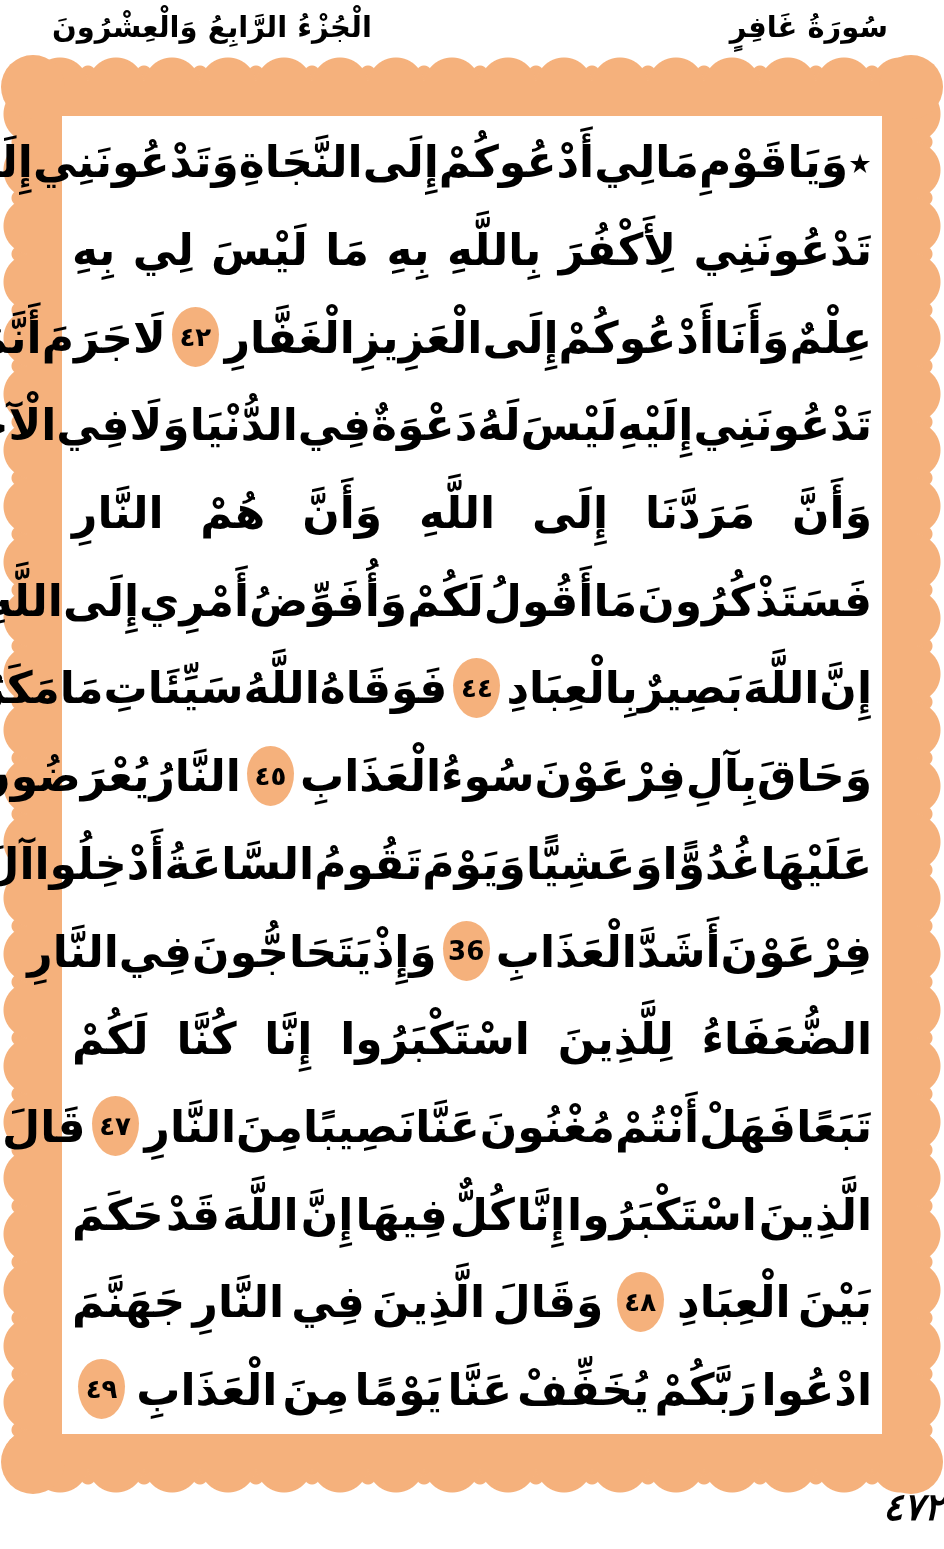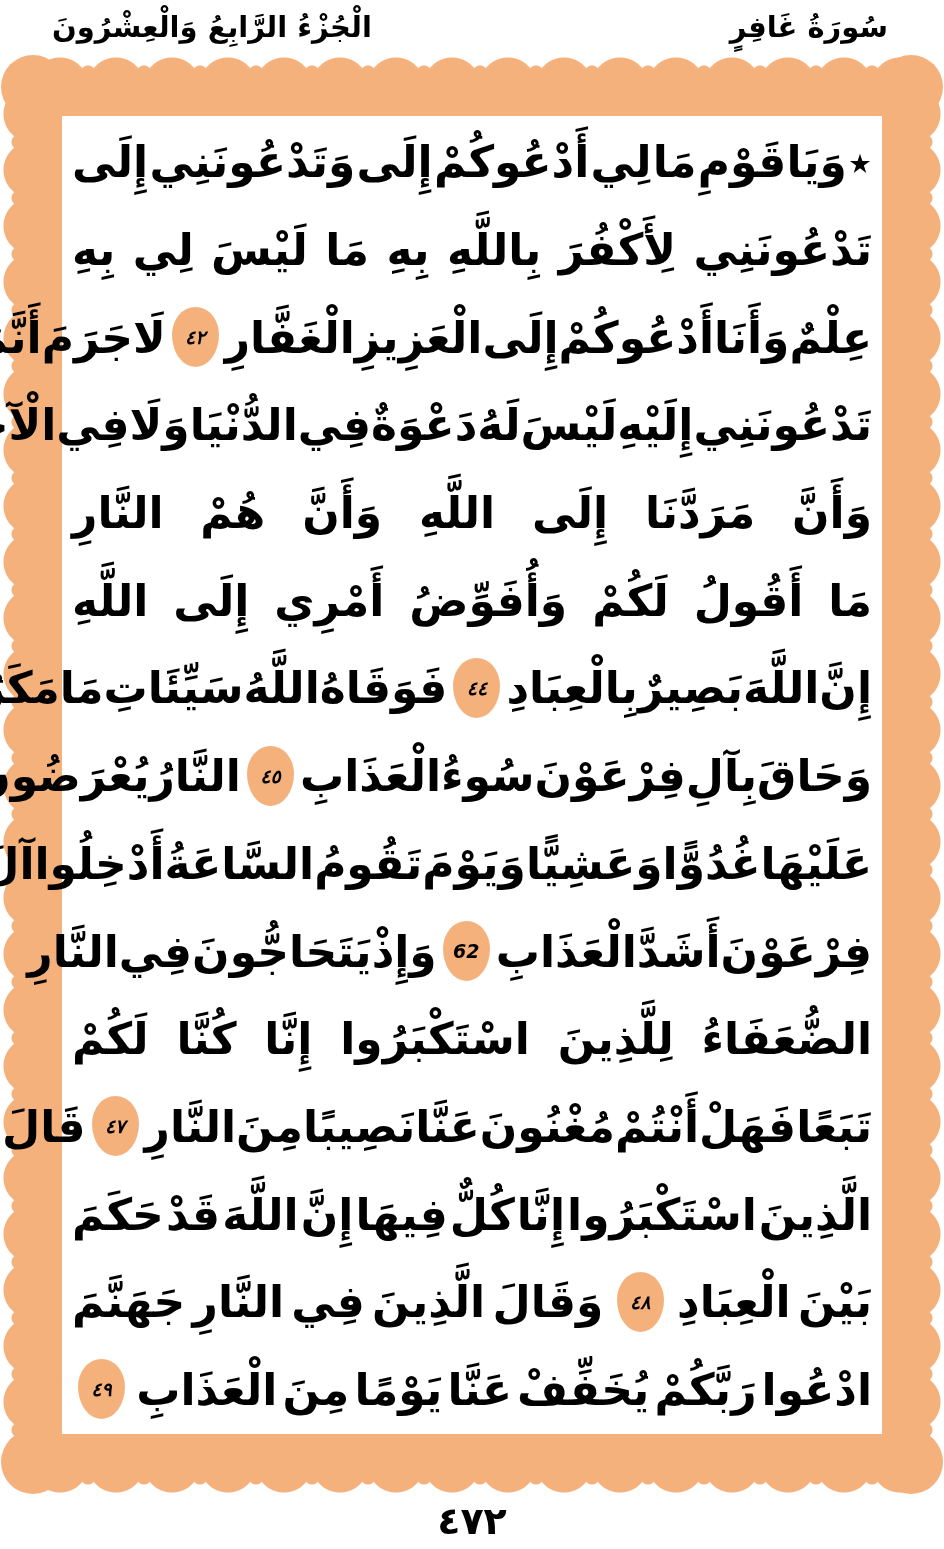--- a/index.html
+++ b/index.html
@@ -66,27 +66,27 @@
   .line {
     display:flex; direction:rtl; justify-content:space-between; align-items:center;
     height:87.7px; font-size:44px; font-weight:bold; white-space:nowrap;
   }
   .word { display:inline-block; }
   .vmark {
     flex:0 0 auto; width:47px; height:60px; margin:0 6px;
     background:var(--accent);
     border-radius:50% 50% 50% 50% / 46% 46% 54% 54%;
     display:flex; align-items:center; justify-content:center;
-    font-size:19px; font-weight:bold; color:var(--ink);font-style:italic;
+    font-size:26px; font-weight:bold; color:var(--ink);
   }
 
   
   .page-number {
-    position:absolute; left:0; right:0; bottom:2px; height:52px;
-    text-align:center; font-size:38px; font-weight:bold; line-height:52px;
+    position:absolute; left:0; right:0; bottom:16px; height:52px;
+    text-align:right; font-size:38px; font-weight:bold; line-height:52px;font-style:italic;
   }
 </style>
 </head>
 <body>
 
 <div class="page">
 
   <div class="page-header">
     <div>سُورَةُ غَافِرٍ</div>
     <div>الْجُزْءُ الرَّابِعُ وَالْعِشْرُونَ</div>
@@ -105,20 +105,21 @@
   </div>
 
   <div class="inner">
       <div class="line">
         <span class="word">٭</span>
         <span class="word">وَيَاقَوْمِ</span>
         <span class="word">مَا</span>
         <span class="word">لِي</span>
         <span class="word">أَدْعُوكُمْ</span>
         <span class="word">إِلَى</span>
+        <span class="word">النَّجَاةِ</span>
         <span class="word">وَتَدْعُونَنِي</span>
         <span class="word">إِلَى</span>
       </div>
       <div class="line">
         <span class="word">تَدْعُونَنِي</span>
         <span class="word">لِأَكْفُرَ</span>
         <span class="word">بِاللَّهِ</span>
         <span class="word">بِهِ</span>
         <span class="word">مَا</span>
         <span class="word">لَيْسَ</span>
@@ -152,20 +153,21 @@
       <div class="line">
         <span class="word">وَأَنَّ</span>
         <span class="word">مَرَدَّنَا</span>
         <span class="word">إِلَى</span>
         <span class="word">اللَّهِ</span>
         <span class="word">وَأَنَّ</span>
         <span class="word">هُمْ</span>
         <span class="word">النَّارِ</span>
       </div>
       <div class="line">
+        <span class="word">فَسَتَذْكُرُونَ</span>
         <span class="word">مَا</span>
         <span class="word">أَقُولُ</span>
         <span class="word">لَكُمْ</span>
         <span class="word">وَأُفَوِّضُ</span>
         <span class="word">أَمْرِي</span>
         <span class="word">إِلَى</span>
         <span class="word">اللَّهِ</span>
       </div>
       <div class="line">
         <span class="word">إِنَّ</span>
@@ -196,21 +198,21 @@
         <span class="word">وَيَوْمَ</span>
         <span class="word">تَقُومُ</span>
         <span class="word">السَّاعَةُ</span>
         <span class="word">أَدْخِلُوا</span>
         <span class="word">آلَ</span>
       </div>
       <div class="line">
         <span class="word">فِرْعَوْنَ</span>
         <span class="word">أَشَدَّ</span>
         <span class="word">الْعَذَابِ</span>
-        <span class="vmark">62</span>
+        <span class="vmark">36</span>
         <span class="word">وَإِذْ</span>
         <span class="word">يَتَحَاجُّونَ</span>
         <span class="word">فِي</span>
         <span class="word">النَّارِ</span>
       </div>
       <div class="line">
         <span class="word">الضُّعَفَاءُ</span>
         <span class="word">لِلَّذِينَ</span>
         <span class="word">اسْتَكْبَرُوا</span>
         <span class="word">إِنَّا</span>

